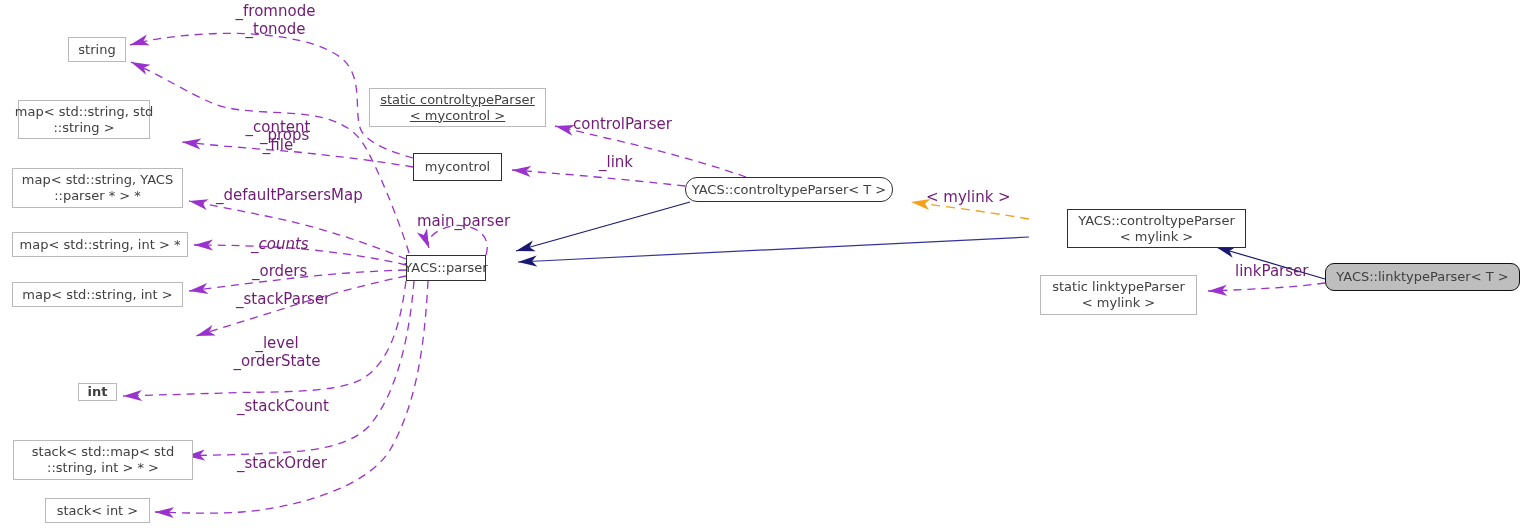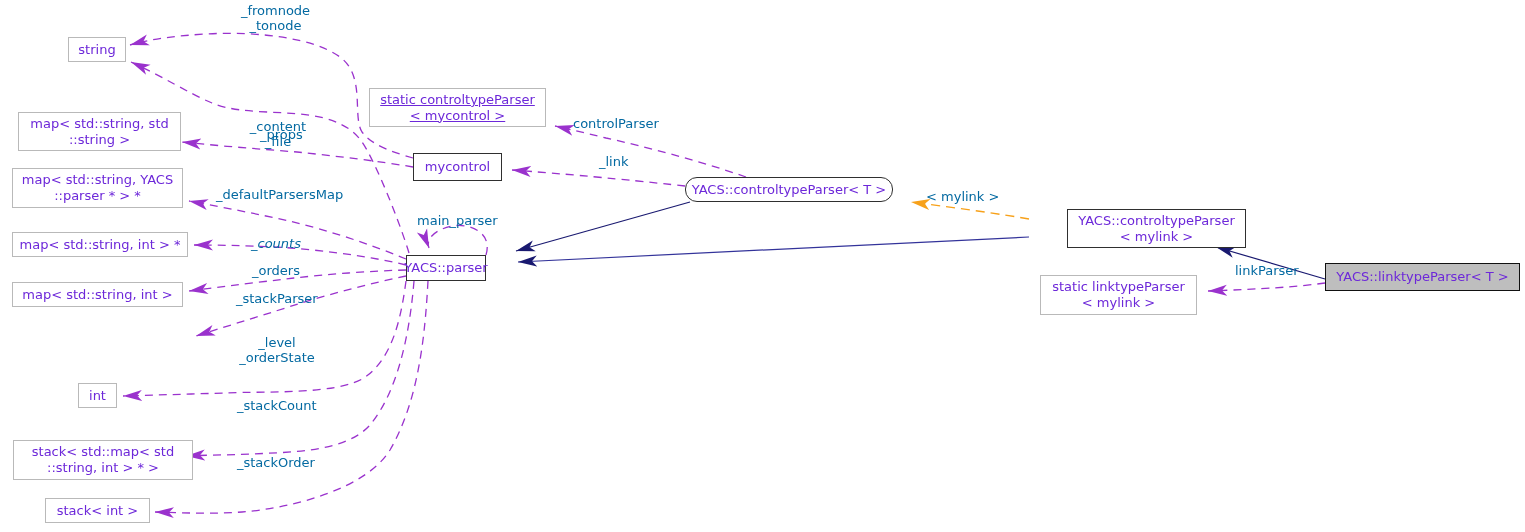--- a/index.html
+++ b/index.html
@@ -1,26 +1,26 @@
 <!DOCTYPE html>
 <html><head>
 <meta charset="utf-8">
 <style>
   html,body{margin:0;padding:0;background:#ffffff;}
   #diagram{position:relative;width:1525px;height:532px;background:#ffffff;
            font-family:"DejaVu Sans","Liberation Sans",sans-serif;overflow:hidden;}
   #edges{position:absolute;left:0;top:0;width:1525px;height:532px;}
   .node{position:absolute;background:#ffffff;border:1px solid #b9b9b9;
         display:flex;flex-direction:column;align-items:center;justify-content:center;
-        font-size:13px;line-height:1.22;color:#6d28d9;text-align:center;
+        font-size:13px;line-height:1.22;color:#404040;text-align:center;
         box-sizing:border-box;white-space:nowrap;z-index:2;}
   .node.dark{border:1.5px solid #2f2f2f;}
   .node.main{background:#bebebe;border:1.8px solid #111111;}
   .node span{display:block;}
-  .elabel{position:absolute;font-size:13px;color:#0369a1;white-space:nowrap;
+  .elabel{position:absolute;font-size:15px;color:#701a75;white-space:nowrap;
           line-height:1.18;z-index:3;}
   .elabel.center{text-align:center;}
   .elabel span{display:block;}
 </style>
 </head>
 <body>
 
 <div id="diagram">
 
   <svg id="edges" width="1525" height="532" viewBox="0 0 1525 532" xmlns="http://www.w3.org/2000/svg">
@@ -55,40 +55,40 @@
     <path d="M486,255 C493,232 469,223 452,226 C437,229 425,238 429,248" fill="none" stroke="#9a32cd" stroke-width="1.3" stroke-dasharray="8,6" marker-end="url(#arr-purple)"></path>
     <path d="M685,186 C648,182 593,176 512,170" fill="none" stroke="#9a32cd" stroke-width="1.3" stroke-dasharray="8,6" marker-end="url(#arr-purple)"></path>
     <path d="M746,177 C700,161 643,146 606,138 C586,133 572,130 555,126" fill="none" stroke="#9a32cd" stroke-width="1.3" stroke-dasharray="8,6" marker-end="url(#arr-purple)"></path>
     <path d="M1325,283 C1296,287 1263,289 1208,291" fill="none" stroke="#9a32cd" stroke-width="1.3" stroke-dasharray="8,6" marker-end="url(#arr-purple)"></path>
   </svg>
 
   <div class="node" style="left:68px;top:37px;width:58px;height:25px;">
     <span>string</span>
   </div>
 
-  <div class="node" style="left:18px;top:112px;width:163px;height:39px;">
+  <div class="node" style="left:18px;top:100px;width:132px;height:39px;">
     <span>map&lt; std::string, std</span>
     <span>::string &gt;</span>
   </div>
 
   <div class="node" style="left:12px;top:168px;width:171px;height:40px;">
     <span>map&lt; std::string, YACS</span>
     <span>::parser * &gt; *</span>
   </div>
 
   <div class="node" style="left:12px;top:232px;width:176px;height:25px;">
     <span>map&lt; std::string, int &gt; *</span>
   </div>
 
   <div class="node" style="left:12px;top:282px;width:171px;height:25px;">
     <span>map&lt; std::string, int &gt;</span>
   </div>
 
 
-  <div class="node" style="left:78px;top:383px;width:39px;height:25px;">
+  <div class="node" style="left:78px;top:383px;width:39px;height:18px;font-weight:bold;">
     <span>int</span>
   </div>
 
   <div class="node" style="left:13px;top:440px;width:180px;height:40px;">
     <span>stack&lt; std::map&lt; std</span>
     <span>::string, int &gt; * &gt;</span>
   </div>
 
   <div class="node" style="left:45px;top:498px;width:105px;height:25px;">
     <span>stack&lt; int &gt;</span>
@@ -114,21 +114,21 @@
   <div class="node dark" style="left:1029px;top:209px;width:179px;height:39px;margin-left:38px;">
     <span>YACS::controltypeParser</span>
     <span>&lt; mylink &gt;</span>
   </div>
 
   <div class="node" style="left:1040px;top:275px;width:157px;height:40px;">
     <span>static linktypeParser</span>
     <span>&lt; mylink &gt;</span>
   </div>
 
-  <div class="node dark main" style="left:1325px;top:263px;width:195px;height:28px;">
+  <div class="node dark main" style="left:1325px;top:263px;width:195px;height:28px;border-radius:9px;">
     <span>YACS::linktypeParser&lt; T &gt;</span>
   </div>
 
   <div class="elabel center" style="left:228px;top:3px;width:95px;">
     <span>_fromnode</span>
     <span>_tonode</span>
   </div>
 
   <div class="elabel center" style="left:238px;top:73px;width:80px;margin-top:46px;">
     <span>_content</span>

